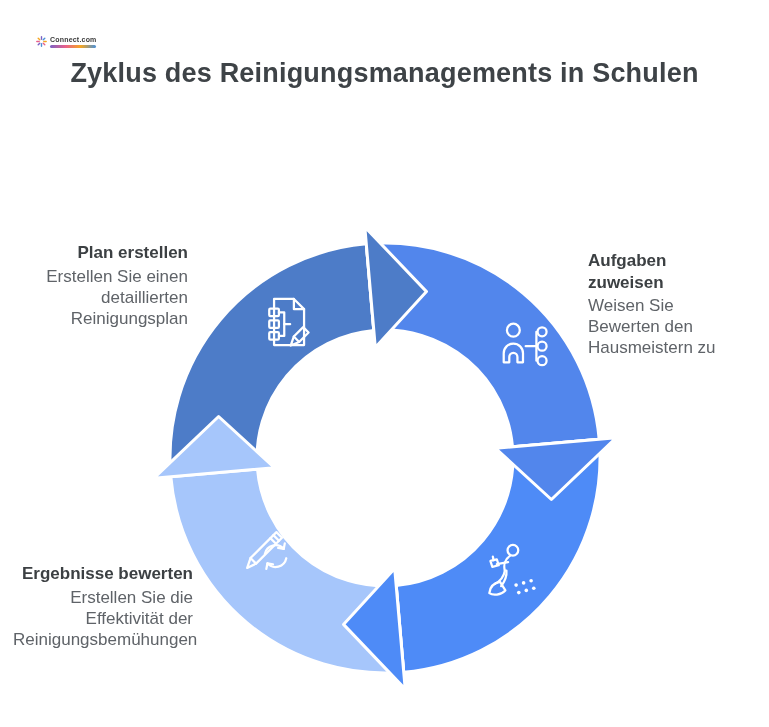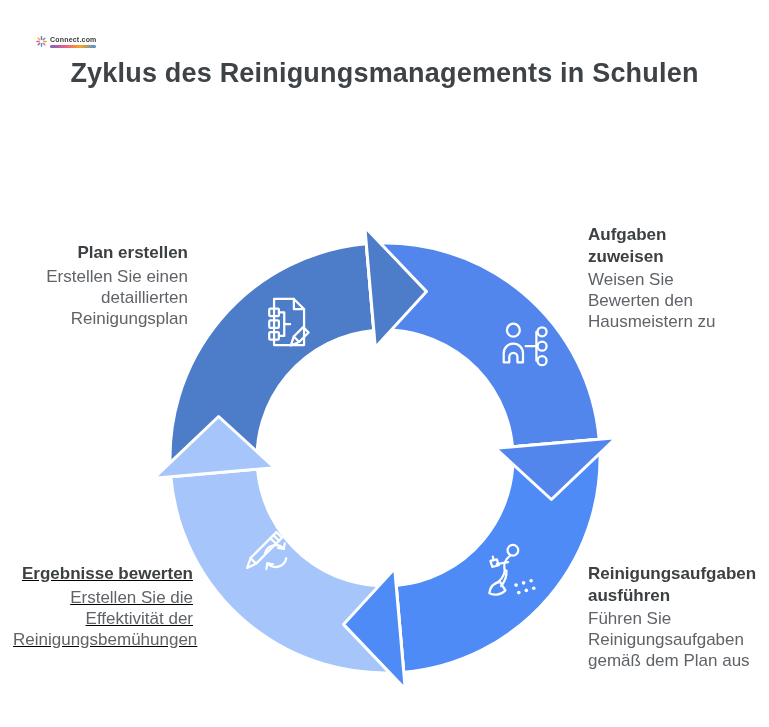--- a/index.html
+++ b/index.html
@@ -30,23 +30,23 @@
   .icon-assign{left:493px;top:313px;}
   .icon-execute{left:477px;top:539px;}
   .icon-evaluate{left:237px;top:517px;}
 
   
   .step{position:absolute;z-index:4;}
   .step-heading{font-size:17px;font-weight:700;color:var(--heading-color,#3c4043);
                 line-height:1.27;margin-bottom:2px;}
   .step-desc{font-size:17px;color:var(--body-color,#5f6368);line-height:1.24;}
   .step-plan{left:8px;top:242px;width:180px;text-align:right;}
-  .step-assign{left:588px;top:224px;width:128px;text-align:left;}
+  .step-assign{left:588px;top:250px;width:128px;text-align:left;}
   .step-execute{left:588px;top:563px;width:168px;text-align:left;}
-  .step-evaluate{left:13px;top:563px;width:180px;text-align:right;text-decoration:underline;}
+  .step-evaluate{left:13px;top:563px;width:180px;text-align:right;}
 </style>
 </head>
 <body>
 
 <div class="canvas">
 
   <div class="logo">
     <svg width="11" height="11" viewBox="0 0 11 11">
       <g stroke-width="1.4" stroke-linecap="round">
         <line x1="5.5" y1="0.8" x2="5.5" y2="3.2" stroke="#7b61c4"></line>
@@ -139,23 +139,19 @@
   <div class="step step-plan">
     <div class="step-heading">Plan erstellen</div>
     <div class="step-desc">Erstellen Sie einen detaillierten Reinigungsplan</div>
   </div>
 
   <div class="step step-assign">
     <div class="step-heading">Aufgaben zuweisen</div>
     <div class="step-desc">Weisen Sie Bewerten den Hausmeistern zu</div>
   </div>
 
-  <div class="step step-execute">
-    <div class="step-heading">Reinigungsaufgaben ausführen</div>
-    <div class="step-desc">Führen Sie Reinigungsaufgaben gemäß dem Plan aus</div>
-  </div>
 
   <div class="step step-evaluate">
     <div class="step-heading">Ergebnisse bewerten</div>
     <div class="step-desc">Erstellen Sie die Effektivität der Reinigungsbemühungen</div>
   </div>
 
 </div>
 
 </body></html>

